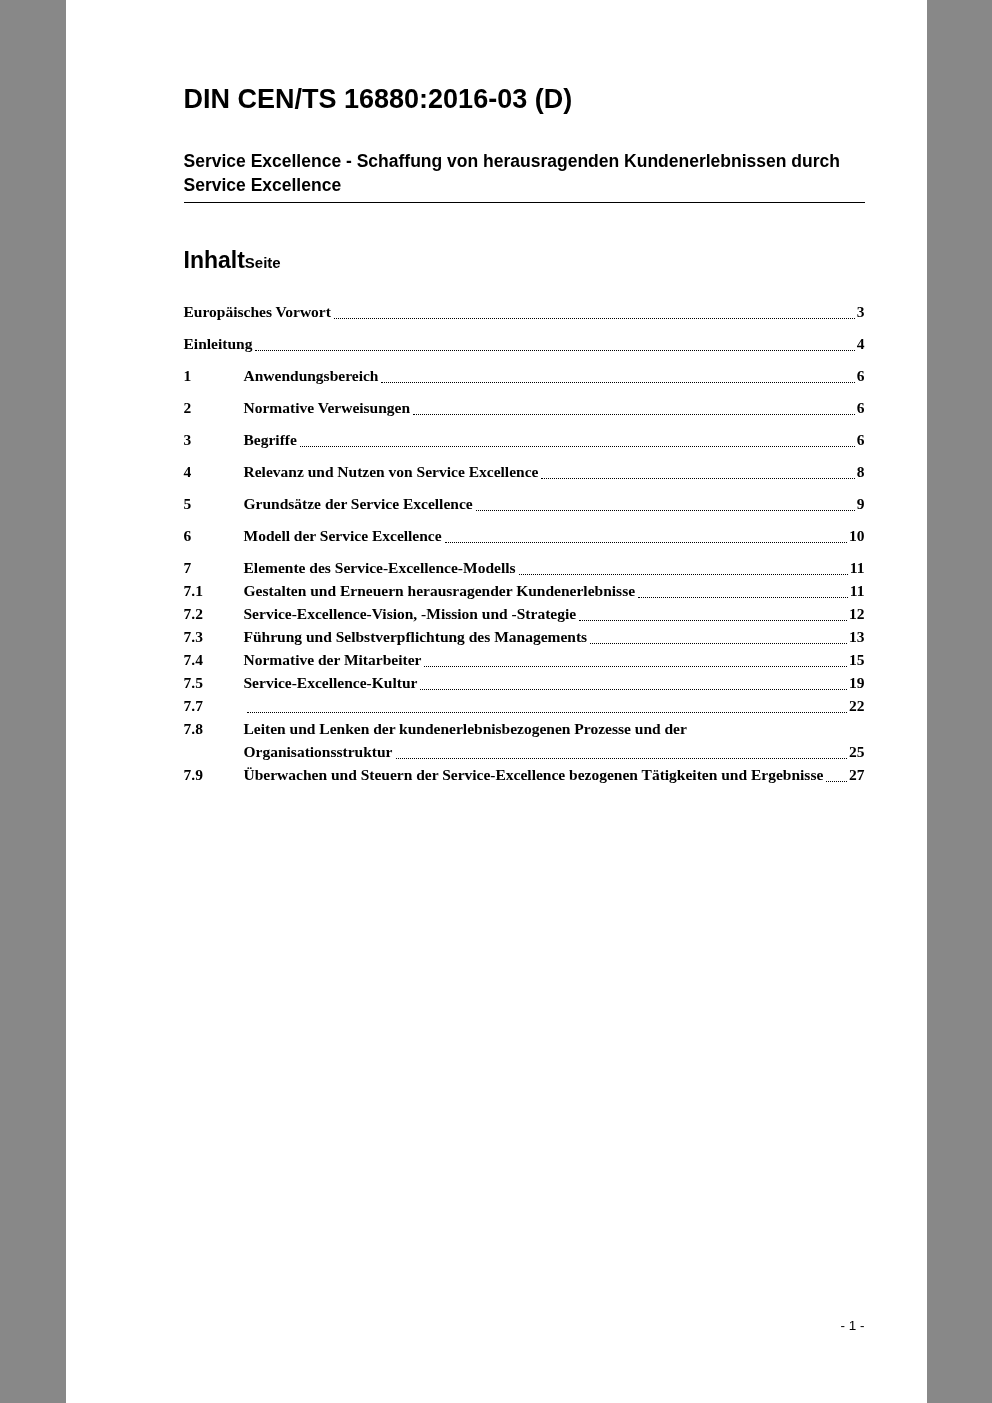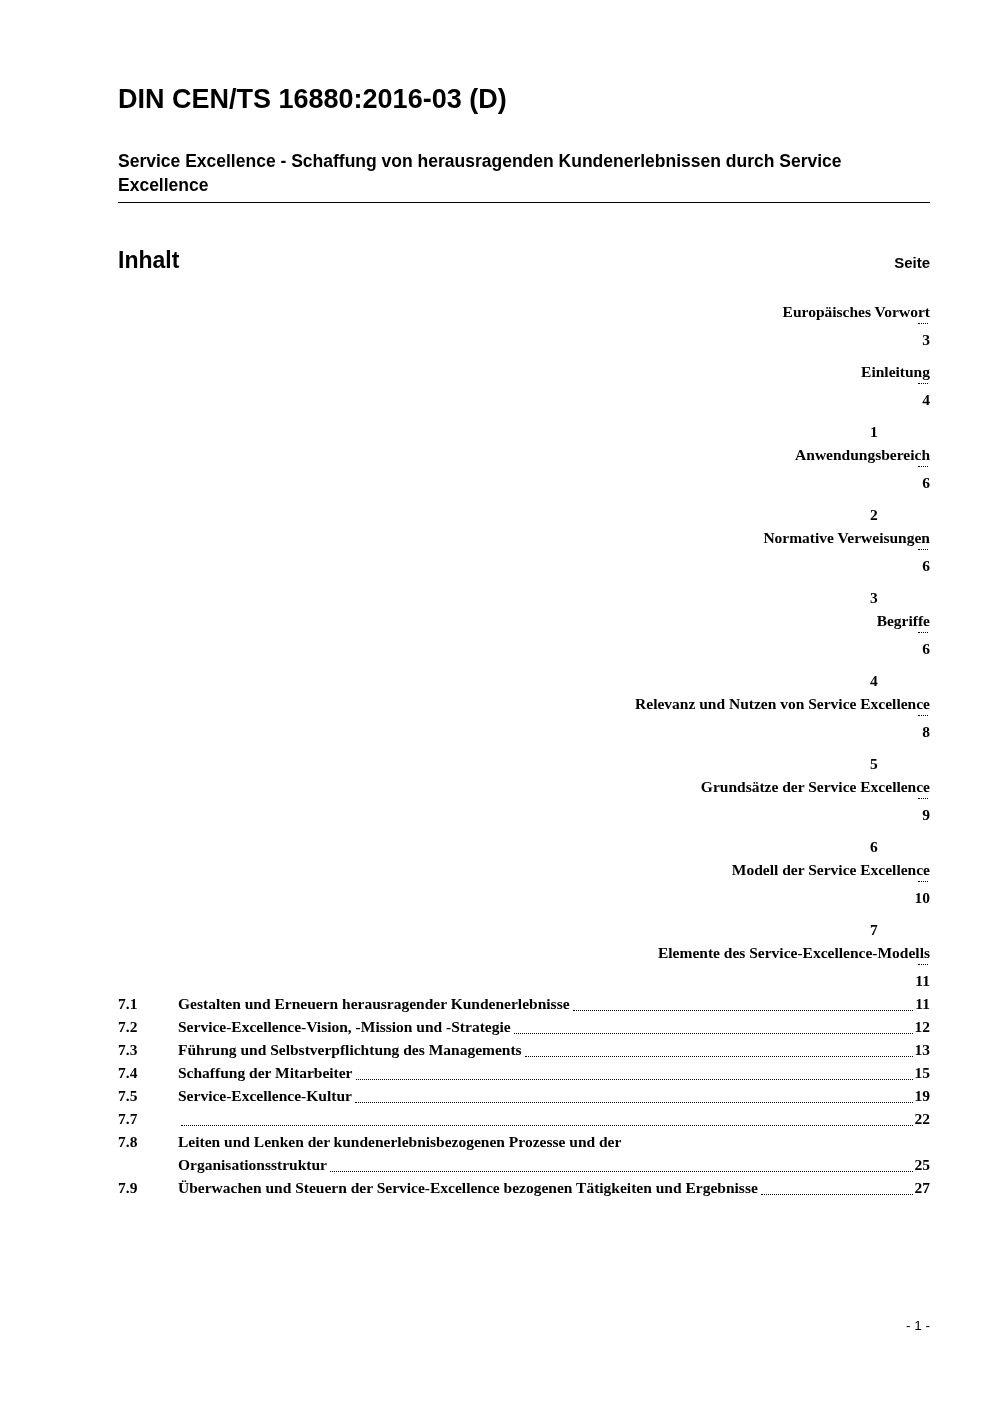--- a/index.html
+++ b/index.html
@@ -1,19 +1,19 @@
 <!DOCTYPE html>
 <html><head>
 <meta charset="utf-8">
 <style>
   * { margin: 0; padding: 0; box-sizing: border-box; }
   html, body { background: #888; }
   .page {
     position: relative;
-    width: 992px;
+    width: 861px;
     height: 1403px;
     margin: 0 auto;
     background: #ffffff;
     padding: 84px 62px 0 118px;
     color: #000;
     font-family: "Liberation Serif", serif;
     overflow: hidden;
   }
   .doc-title {
     font-family: "Liberation Sans", sans-serif;
@@ -31,39 +31,38 @@
   }
   .subtitle-rule {
     border: none;
     border-top: 1.6px solid #000;
     margin-top: 5px;
     width: 100%;
   }
   .toc-header {
     margin-top: 44px;
     display: flex;
-    justify-content: space-between;
     align-items: baseline;
     font-family: "Liberation Sans", sans-serif;
     font-weight: bold;
   }
   .toc-heading { font-size: 23px; }
   .page-col-label { font-size: 15px; }
   .toc {
     margin-top: 26px;
     font-family: "Liberation Serif", serif;
     font-weight: bold;
     font-size: 15.5px;
   }
   .toc-row {
     display: flex;
     align-items: flex-end;
     line-height: 23px;
   }
-  .toc-row.loose { margin-top: 9px; flex-direction: column; }
+  .toc-row.loose { margin-top: 9px; }
   .num { flex: none; width: 60px; }
   .lbl { flex: none; white-space: nowrap; }
   .leader {
     flex: 1 1 auto;
     min-width: 10px;
     border-bottom: 1.6px dotted #000;
     margin: 0 2px 4px 3px;
   }
   .pg { flex: none; }
   .footer {
@@ -157,21 +156,21 @@
         <span class="pg">12</span>
       </div>
       <div class="toc-row">
         <span class="num">7.3</span>
         <span class="lbl">Führung und Selbstverpflichtung des Managements</span>
         <span class="leader"></span>
         <span class="pg">13</span>
       </div>
       <div class="toc-row">
         <span class="num">7.4</span>
-        <span class="lbl">Schaffung der Mitarbeiter</span>
+        <span class="lbl">Normative der Mitarbeiter</span>
         <span class="leader"></span>
         <span class="pg">15</span>
       </div>
       <div class="toc-row">
         <span class="num">7.5</span>
         <span class="lbl">Service-Excellence-Kultur</span>
         <span class="leader"></span>
         <span class="pg">19</span>
       </div>
       <div class="toc-row">

